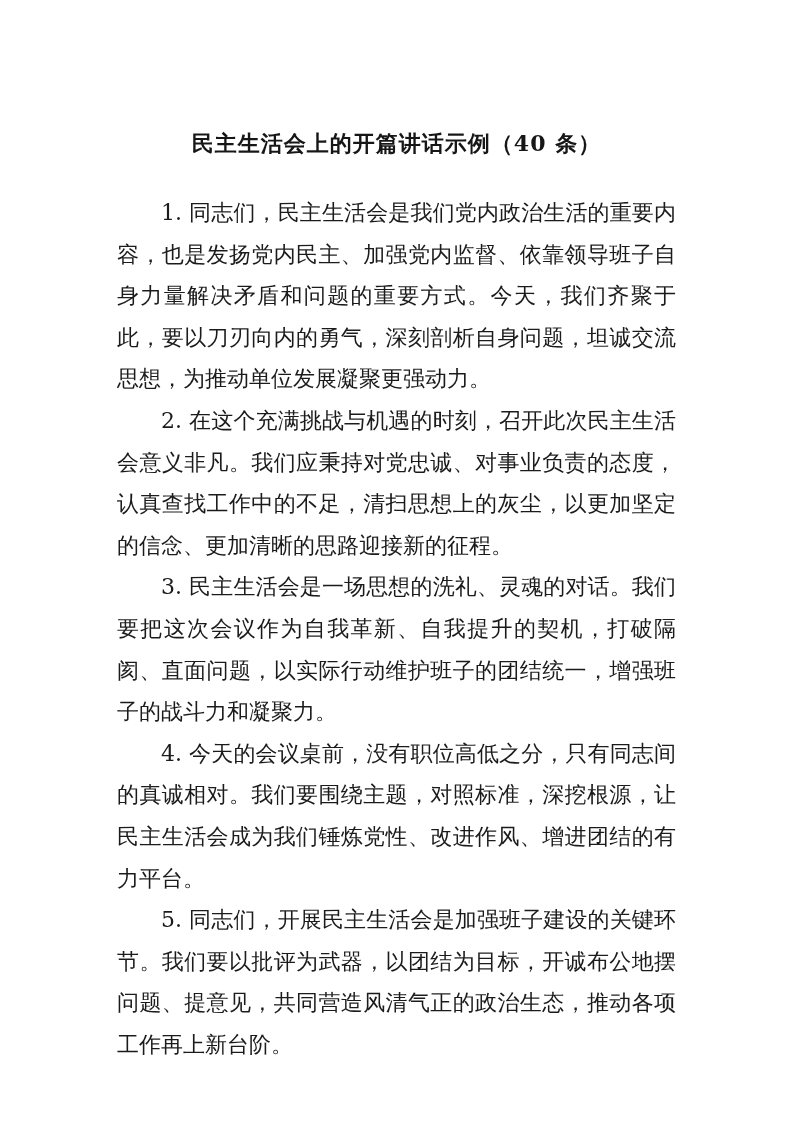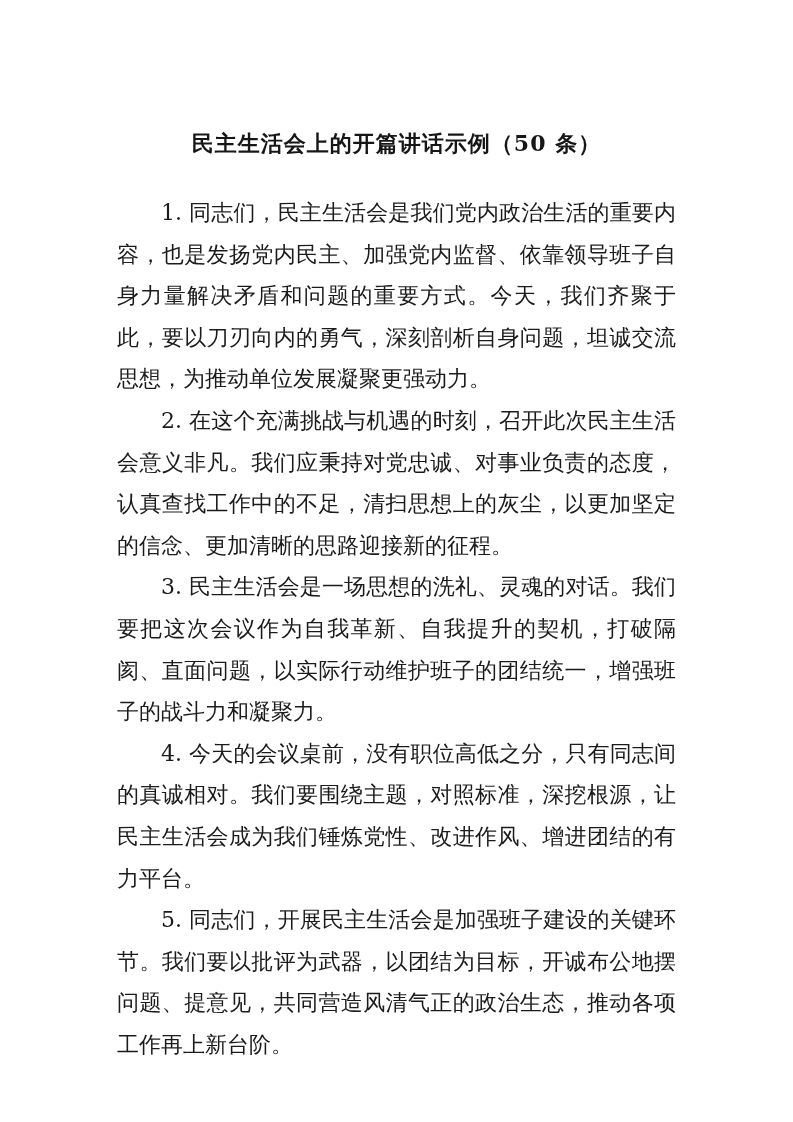--- a/index.html
+++ b/index.html
@@ -43,21 +43,21 @@
     margin: 0;
     padding: 0;
     text-indent: 2em;
     word-break: break-all;
   }
 </style>
 </head>
 <body>
 
 <div class="page">
-  <h1 class="doc-title">民主生活会上的开篇讲话示例（50 条）</h1>
+  <h1 class="doc-title">民主生活会上的开篇讲话示例（40 条）</h1>
 
   <div class="doc-body">
     <p>1. 同志们，民主生活会是我们党内政治生活的重要内容，也是发扬党内民主、加强党内监督、依靠领导班子自身力量解决矛盾和问题的重要方式。今天，我们齐聚于此，要以刀刃向内的勇气，深刻剖析自身问题，坦诚交流思想，为推动单位发展凝聚更强动力。</p>
     <p>2. 在这个充满挑战与机遇的时刻，召开此次民主生活会意义非凡。我们应秉持对党忠诚、对事业负责的态度，认真查找工作中的不足，清扫思想上的灰尘，以更加坚定的信念、更加清晰的思路迎接新的征程。</p>
     <p>3. 民主生活会是一场思想的洗礼、灵魂的对话。我们要把这次会议作为自我革新、自我提升的契机，打破隔阂、直面问题，以实际行动维护班子的团结统一，增强班子的战斗力和凝聚力。</p>
     <p>4. 今天的会议桌前，没有职位高低之分，只有同志间的真诚相对。我们要围绕主题，对照标准，深挖根源，让民主生活会成为我们锤炼党性、改进作风、增进团结的有力平台。</p>
     <p>5. 同志们，开展民主生活会是加强班子建设的关键环节。我们要以批评为武器，以团结为目标，开诚布公地摆问题、提意见，共同营造风清气正的政治生态，推动各项工作再上新台阶。</p>
   </div>
 </div>
 

